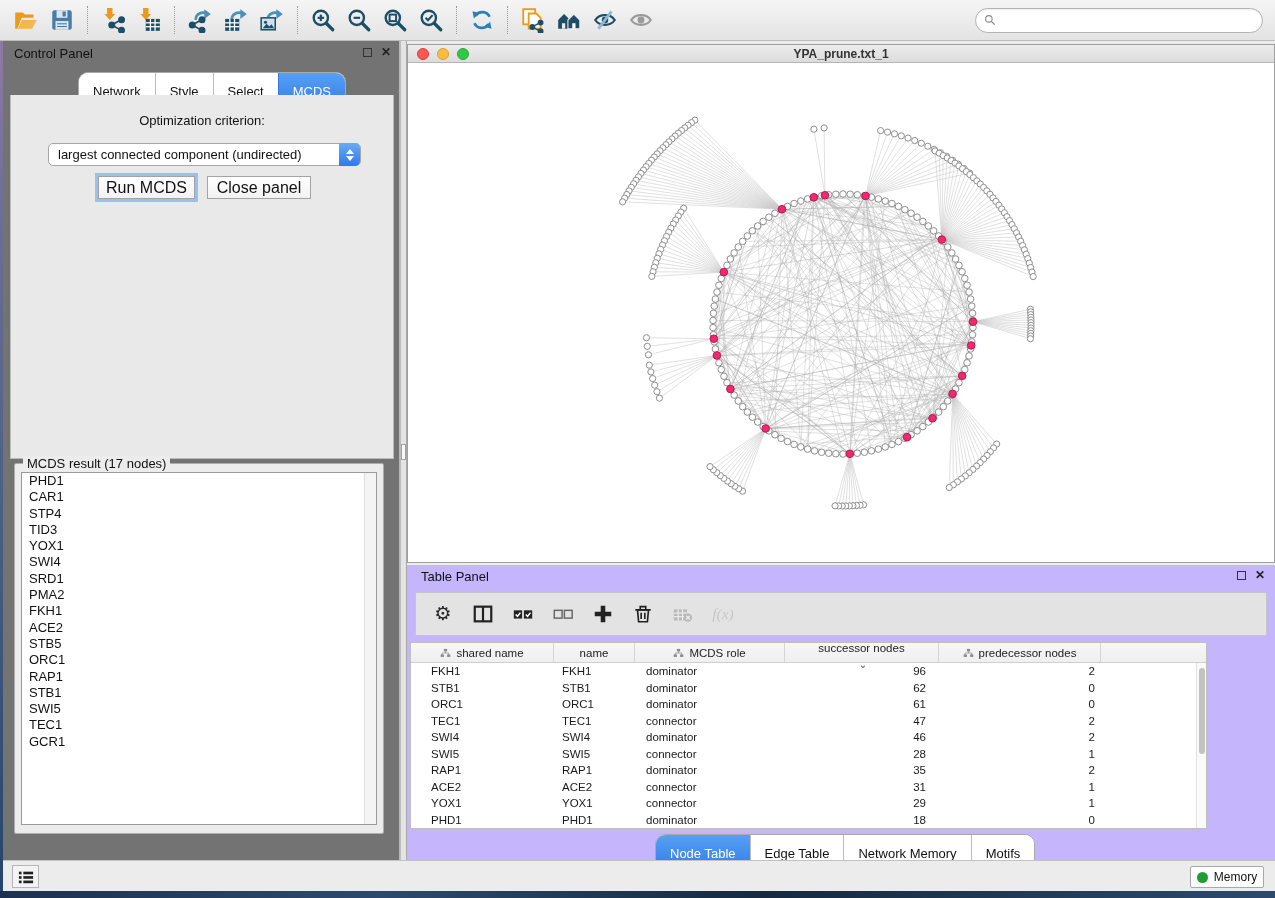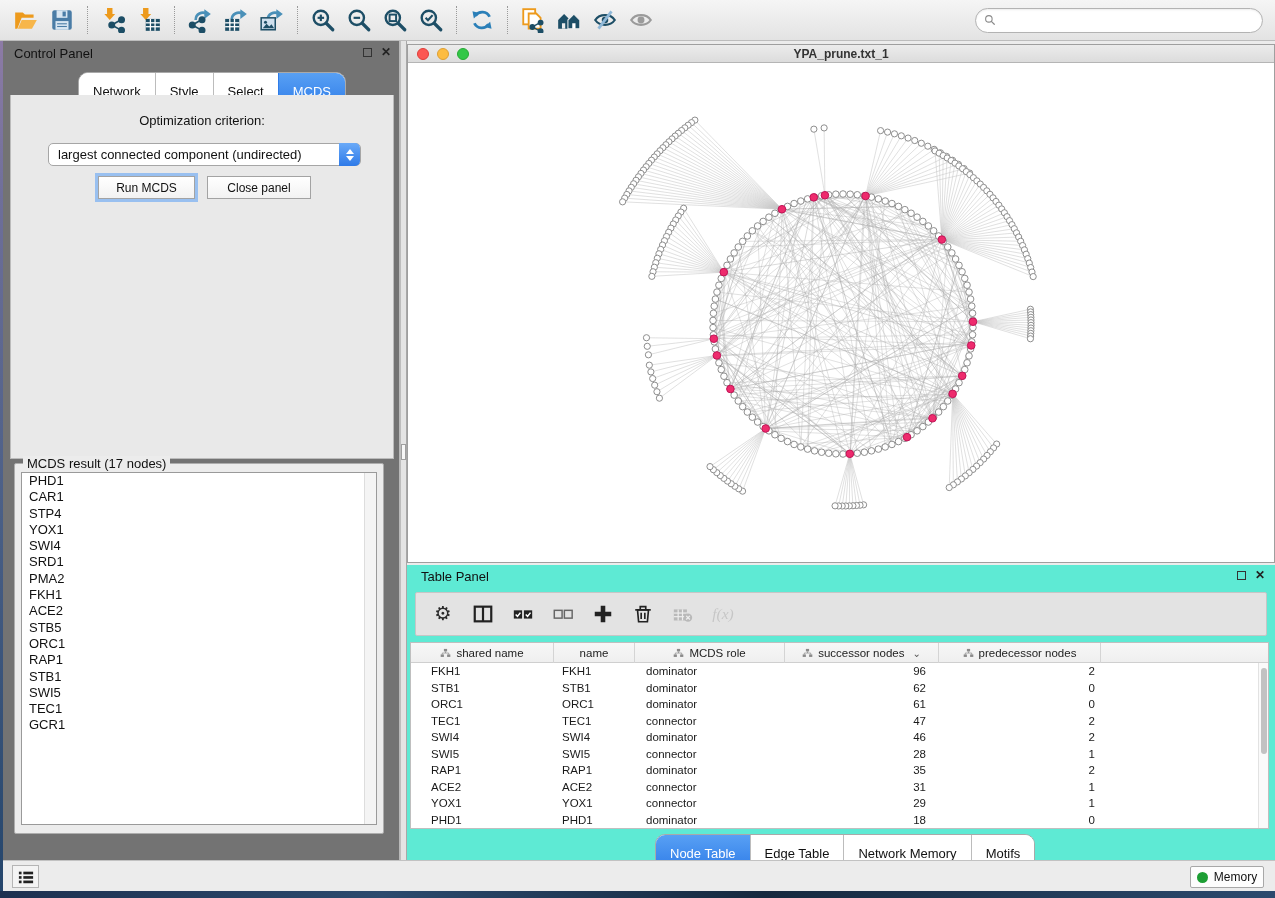--- a/index.html
+++ b/index.html
@@ -46,21 +46,21 @@
     background:#e9e9e9; border:1px solid #bbb; border-top:none; }
   #criterion-label { position:absolute; left:0; right:0; top:18px; text-align:center; font-size:13px; color:#111; }
   #criterion-select { position:absolute; left:37px; top:48px; width:313px; height:23px; background:#fff;
     border:1px solid #a6a6a6; border-radius:5px; font-size:13px; color:#111;
     display:flex; align-items:center; padding-left:9px; }
   #criterion-cap { position:absolute; right:0; top:-1px; width:21px; height:23px; border-radius:0 5px 5px 0;
     background:linear-gradient(#6aaaf8,#2e7ae8); display:flex; flex-direction:column; align-items:center; justify-content:center; gap:2px; }
   .tri-up { width:0; height:0; border-left:4px solid transparent; border-right:4px solid transparent; border-bottom:5px solid #fff; }
   .tri-dn { width:0; height:0; border-left:4px solid transparent; border-right:4px solid transparent; border-top:5px solid #fff; }
   .cp-btn { position:absolute; top:81px; height:23px; background:linear-gradient(#fff,#f2f2f2);
-    border:1px solid #a3a3a3; border-radius:0; font-size:12px; color:#111;
+    border:1px solid #a3a3a3; border-radius:0; font-size:16px; color:#111;
     display:flex; align-items:center; justify-content:center; }
   #run-btn { left:87px; width:97px; box-shadow:0 0 0 3px rgba(100,165,245,.6); }
   #close-btn { left:196px; width:104px; }
 
   #mcds-fieldset { position:absolute; left:11px; top:422px; width:370px; height:371px;
     border:1px solid #adadad; border-radius:2px; background:#ececec; }
   #mcds-legend { position:absolute; left:8px; top:-8px; background:#ececec; padding:0 4px; font-size:13px; color:#111; }
   #mcds-list { position:absolute; left:6px; top:8px; right:6px; bottom:8px; background:#fff;
     border:1px solid #9a9a9a; overflow:hidden; }
   #mcds-scroll { position:absolute; right:0; top:0; bottom:0; width:12px; background:#f4f4f4; border-left:1px solid #ddd; }
@@ -75,27 +75,27 @@
   #net-frame { position:absolute; left:407px; top:44px; width:868px; height:519px;
     border:1px solid #9f9f9f; background:#14532d; }
   #net-titlebar { position:absolute; left:0; top:0; right:0; height:18px;
     background:linear-gradient(#ececec,#dcdcdc); border-bottom:1px solid #b5b5b5; }
   .lights { position:absolute; left:9px; top:3px; display:flex; gap:8px; }
   .light { width:12px; height:12px; border-radius:50%; }
   #net-title { position:absolute; left:0; right:0; top:2px; text-align:center; font-size:12px; font-weight:700; color:#333; }
   #net-canvas { position:absolute; left:0; top:18px; right:0; bottom:0; background:#fff; }
 
   
-  #table-panel { position:absolute; left:407px; top:565px; width:868px; height:295px; background:#5eead4; }
+  #table-panel { position:absolute; left:407px; top:565px; width:868px; height:295px; background:#c4b5fd; }
   #tp-toolbar { position:absolute; left:8px; top:27px; width:852px; height:44px; background:#e3e3e3;
     border:1px solid #c6c6c6; border-radius:2px; display:flex; align-items:center; padding-left:14px; gap:14px; }
   .tp-ic { width:26px; height:26px; display:flex; align-items:center; justify-content:center; }
   .tp-ic svg { width:22px; height:22px; }
   .tp-ic.disabled { opacity:.38; }
-  #tp-table { position:absolute; left:3px; top:77px; width:859px; height:187px; background:#fff; border:1px solid #bfbfbf; }
+  #tp-table { position:absolute; left:3px; top:77px; width:797px; height:187px; background:#fff; border:1px solid #bfbfbf; }
   #tp-header { position:absolute; left:0; top:0; right:0; height:20px; background:linear-gradient(#f7f7f7,#efefef);
     border-bottom:1px solid #cfcfcf; display:flex; }
   .th { height:20px; border-right:1px solid #d4d4d4; display:flex; align-items:center; justify-content:center;
     gap:5px; font-size:11.5px; color:#222; }
   .th svg { width:11px; height:11px; }
   .th .sort { font-size:10px; color:#555; margin-left:3px; }
   #tp-rows { position:absolute; left:0; top:20px; right:10px; bottom:0; }
   .tr { display:flex; height:16.5px; align-items:center; }
   .td { font-size:11.5px; color:#1a1a1a; white-space:nowrap; overflow:hidden; }
   #tp-scroll { position:absolute; right:0; top:20px; width:10px; bottom:0; background:#fafafa; border-left:1px solid #e2e2e2; }
@@ -325,20 +325,21 @@
       <div class="cp-btn" id="run-btn">Run MCDS</div>
       <div class="cp-btn" id="close-btn">Close panel</div>
     </div>
     <div id="mcds-fieldset">
       <span id="mcds-legend">MCDS result (17 nodes)</span>
       <div id="mcds-list">
 
       <div class="mcds-item">PHD1</div>
           <div class="mcds-item">CAR1</div>
           <div class="mcds-item">STP4</div>
+          <div class="mcds-item">TID3</div>
           <div class="mcds-item">YOX1</div>
           <div class="mcds-item">SWI4</div>
           <div class="mcds-item">SRD1</div>
           <div class="mcds-item">PMA2</div>
           <div class="mcds-item">FKH1</div>
           <div class="mcds-item">ACE2</div>
           <div class="mcds-item">STB5</div>
           <div class="mcds-item">ORC1</div>
           <div class="mcds-item">RAP1</div>
           <div class="mcds-item">STB1</div>
@@ -1171,21 +1172,21 @@
             <svg viewBox="0 0 24 24">
               <g fill="#8a8a8a">
                 <rect x="8.5" y="2" width="7" height="5.5"></rect>
                 <rect x="1.5" y="14" width="7" height="5.5"></rect>
                 <rect x="15.5" y="14" width="7" height="5.5"></rect>
               </g>
               <path fill="none" stroke="#8a8a8a" stroke-width="1.6" d="M12 7.5v3.5M5 14v-3h14v3"></path>
             </svg>
             <span>MCDS role</span>
           </div>
-          <div class="th" style="width: 154px;">
+          <div class="th" style="width: 154px; flex-direction: column;">
             <svg viewBox="0 0 24 24">
               <g fill="#8a8a8a">
                 <rect x="8.5" y="2" width="7" height="5.5"></rect>
                 <rect x="1.5" y="14" width="7" height="5.5"></rect>
                 <rect x="15.5" y="14" width="7" height="5.5"></rect>
               </g>
               <path fill="none" stroke="#8a8a8a" stroke-width="1.6" d="M12 7.5v3.5M5 14v-3h14v3"></path>
             </svg>
             <span>successor nodes</span>
             <span class="sort">⌄</span>

